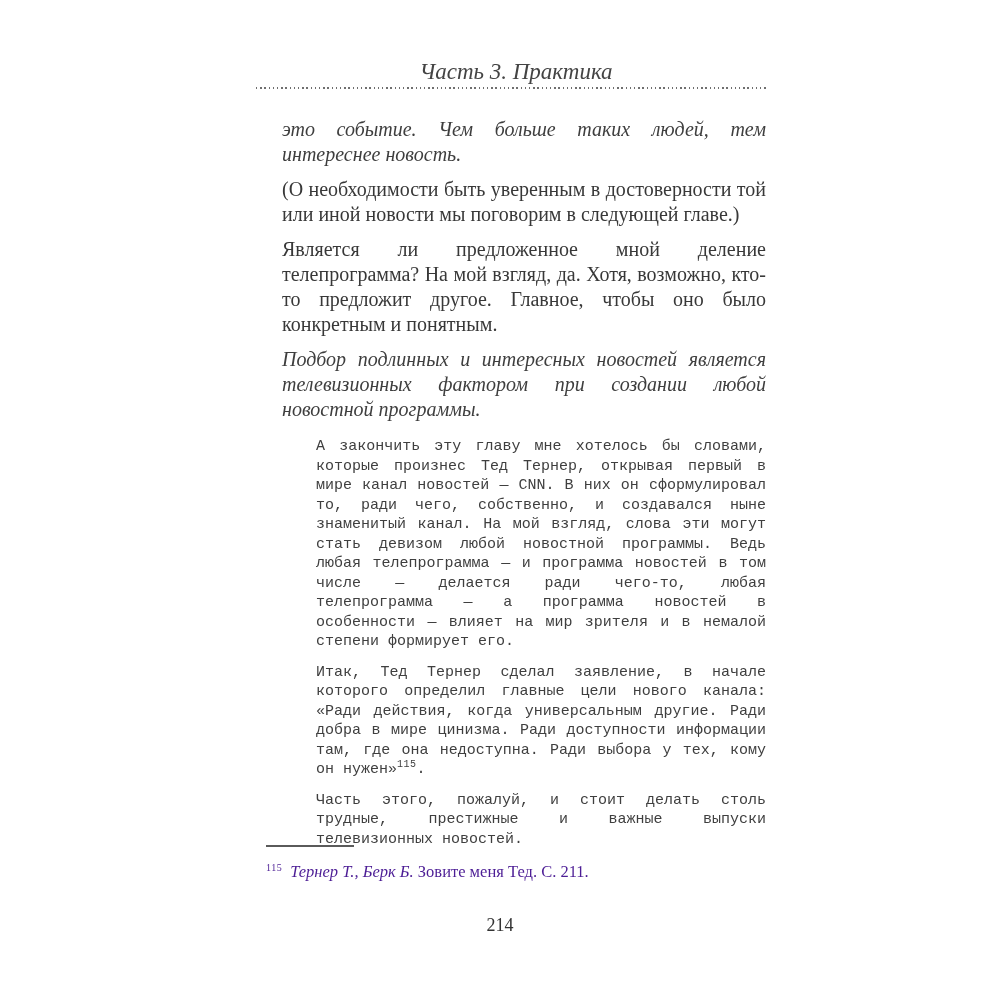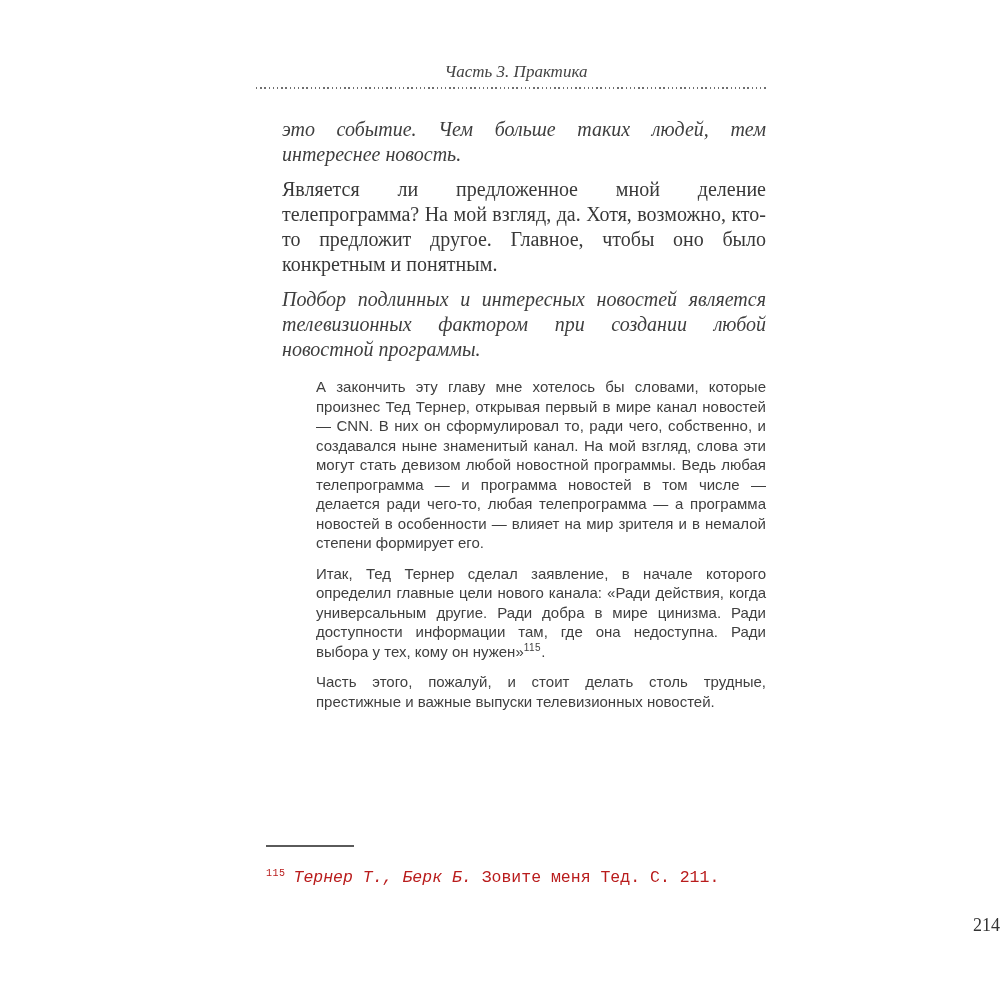--- a/index.html
+++ b/index.html
@@ -19,21 +19,21 @@
   .column {
     position: absolute;
     left: 266px;
     top: 0;
     width: 500px;
   }
   .running-head {
     margin-top: 60px;
     text-align: center;
     font-style: italic;
-    font-size: 17px;
+    font-size: 23px;
     line-height: 24px;
     color: #444444;
   }
   .dotted-rule {
     position: relative;
     left: -10px;
     width: 512px;
     height: 2px;
     margin-top: 3px;
     background-image: repeating-linear-gradient(to right, #6f6f6f 0px, #6f6f6f 1.5px, transparent 1.5px, transparent 4.2px);
@@ -48,21 +48,21 @@
     margin: 0 0 10px 16px;
     color: #383838;
   }
   p.main.italic {
     font-style: italic;
     color: #3e3e3e;
   }
   .quote-block {
     margin: 15px 8px 0 50px;
     width: 450px;
-    font-family: Liberation Sans, sans-serif;
+    font-family: Liberation Mono, monospace;
     font-size: 15px;
     line-height: 19.5px;
     color: #3f3f3f;
     text-align: justify;
   }
   .quote-block p {
     margin: 0 0 11px 0;
   }
   sup.fn-ref {
     font-size: 10px;
@@ -75,61 +75,61 @@
     left: 266px;
     top: 845px;
     width: 500px;
   }
   .footnote-rule {
     width: 88px;
     height: 0;
     border-top: 2px solid #5a5a5a;
   }
   .footnote {
-    margin-top: 20px;
+    margin-top: 14px;
     font-size: 16.5px;
     line-height: 21px;
-    color: #b91c1c;
-    font-family: Liberation Mono, monospace;
+    color: #4c1d95;
   }
   .footnote .fn-marker {
     font-size: 10px;
     vertical-align: super;
     line-height: 0;
     margin-right: 8px;
     letter-spacing: 0.5px;
   }
   .footnote .fn-authors {
     font-style: italic;
   }
   .page-number {
     position: absolute;
     top: 915px;
     left: 0;
     width: 100%;
-    text-align: right;
+    text-align: center;
     font-size: 18px;
     color: #333333;
   }
 </style>
 </head>
 <body>
 
 <div class="page">
 
   <div class="column">
 
     <div class="running-head">Часть 3. Практика</div>
 
     <div class="dotted-rule"></div>
 
     <div class="body-text">
 
       <p class="main italic">это событие. Чем больше таких людей, тем интереснее новость.</p>
 
+      <p class="main">(О необходимости быть уверенным в достоверности той или иной новости мы поговорим в следующей главе.)</p>
 
       <p class="main">Является ли предложенное мной деление телепрограмма? На мой взгляд, да. Хотя, возможно, кто-то предложит другое. Главное, чтобы оно было конкретным и понятным.</p>
 
       <p class="main italic">Подбор подлинных и интересных новостей является телевизионных фактором при создании любой новостной программы.</p>
 
       <div class="quote-block">
 
         <p>А закончить эту главу мне хотелось бы словами, которые произнес Тед Тернер, открывая первый в мире канал новостей — CNN. В них он сформулировал то, ради чего, собственно, и создавался ныне знаменитый канал. На мой взгляд, слова эти могут стать девизом любой новостной программы. Ведь любая телепрограмма — и программа новостей в том числе — делается ради чего-то, любая телепрограмма — а программа новостей в особенности — влияет на мир зрителя и в немалой степени формирует его.</p>
 
         <p><span>Итак, Тед Тернер сделал заявление, в начале которого определил главные цели нового канала: «Ради действия, когда универсальным другие. Ради добра в мире цинизма. Ради доступности информации там, где она недоступна. Ради выбора у тех, кому он нужен»</span><sup class="fn-ref">115</sup><span>.</span></p>

